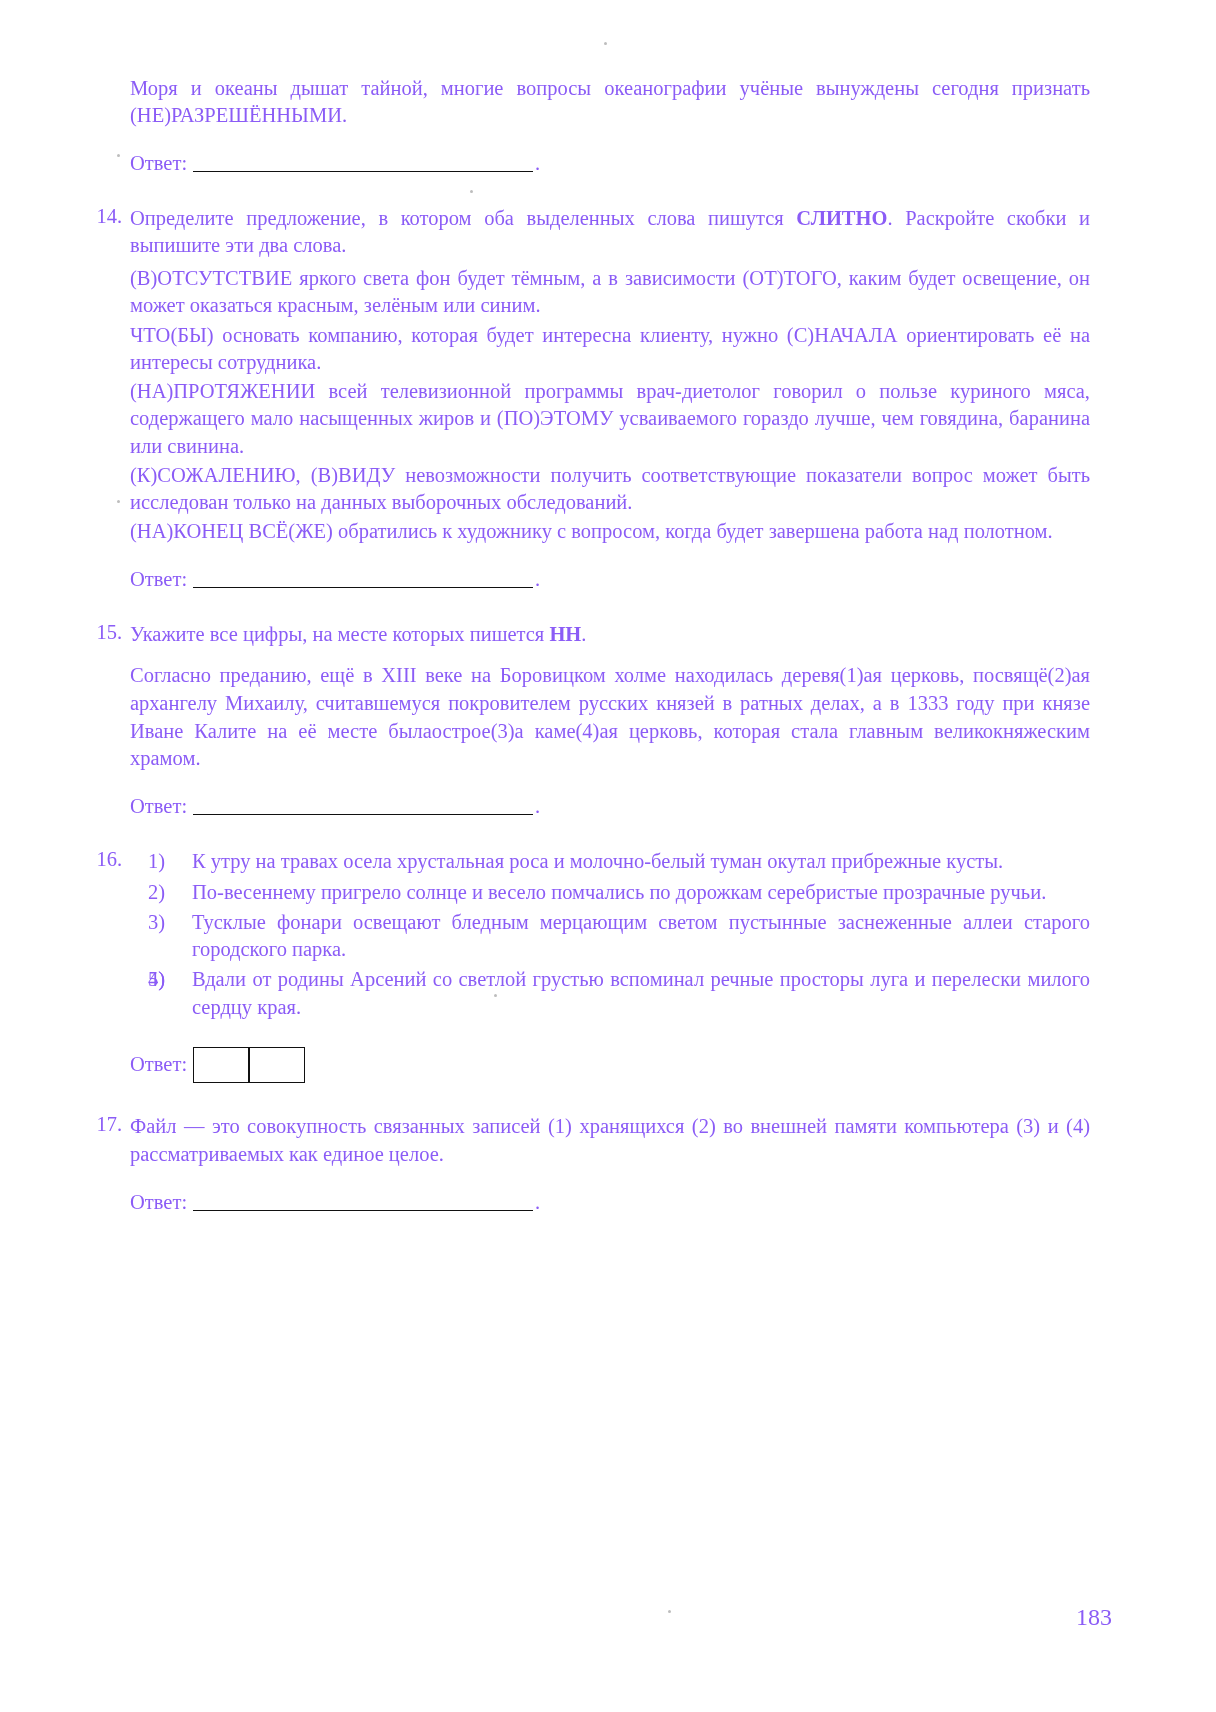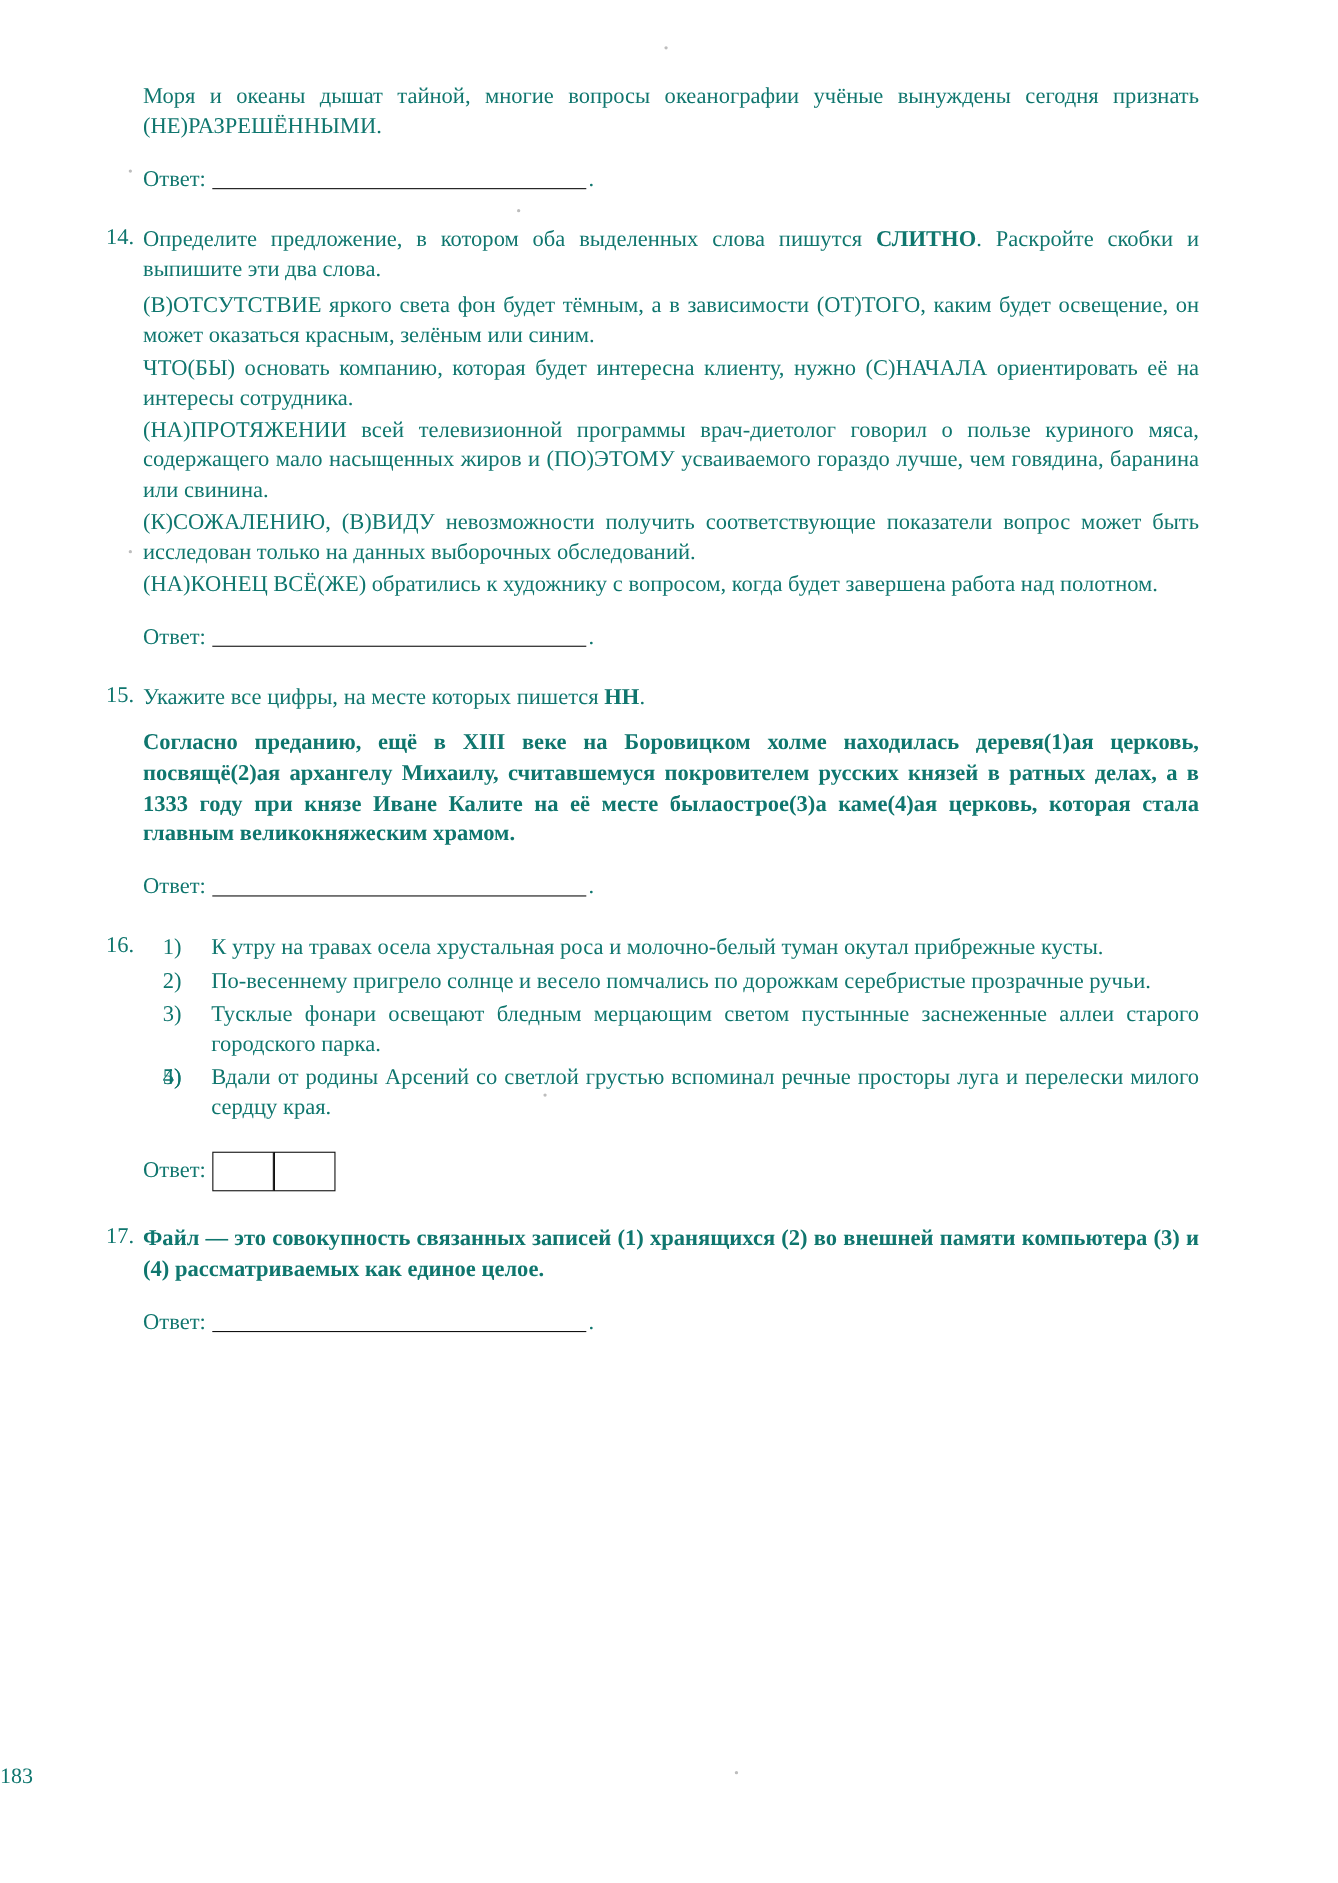--- a/index.html
+++ b/index.html
@@ -6,21 +6,21 @@
     margin: 0;
     padding: 0;
     background: #ffffff;
   }
   .page {
     position: relative;
     width: 1112px;
     height: 1712px;
     background: #ffffff;
     font-family: "Liberation Serif", serif;
-    color: #0f766e;
+    color: #8b5cf6;
     overflow: hidden;
   }
   .content {
     position: absolute;
     left: 130px;
     top: 75px;
     width: 960px;
   }
   .q-block {
     position: relative;
@@ -100,33 +100,33 @@
     text-align: justify;
     margin-bottom: 3px;
   }
   .list li .marker {
     position: absolute;
     left: 18px;
     top: 0;
     width: 36px;
   }
   .bold-para {
-    font-weight: bold;
+    font-weight: normal;
     font-size: 20.5px;
     line-height: 1.36;
     text-align: justify;
     margin: 14px 0 0 0;
   }
   .page-number {
     position: absolute;
     left: 0;
     right: 0;
     top: 1604px;
-    text-align: left;
-    font-size: 20px;
+    text-align: right;
+    font-size: 24px;
   }
   .speck {
     position: absolute;
     background: #bdbdbd;
     width: 3px;
     height: 3px;
     border-radius: 50%;
   }
 </style>
 </head>

